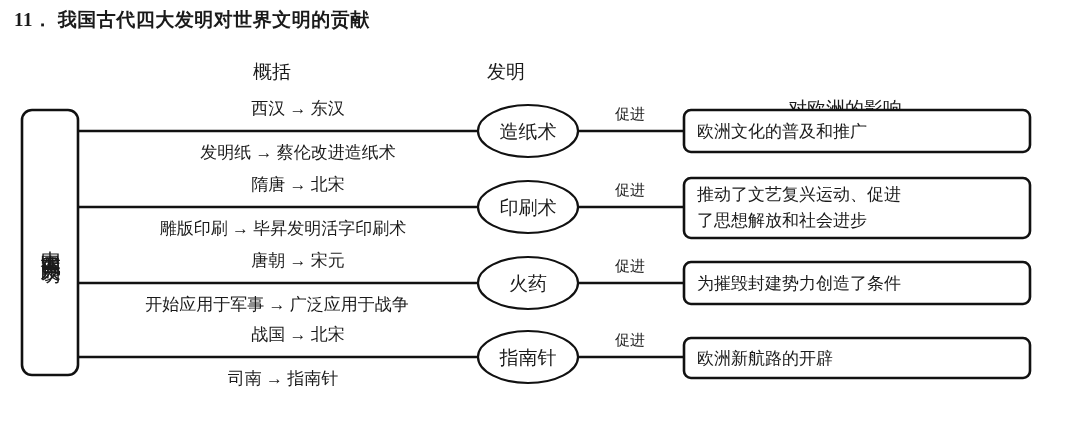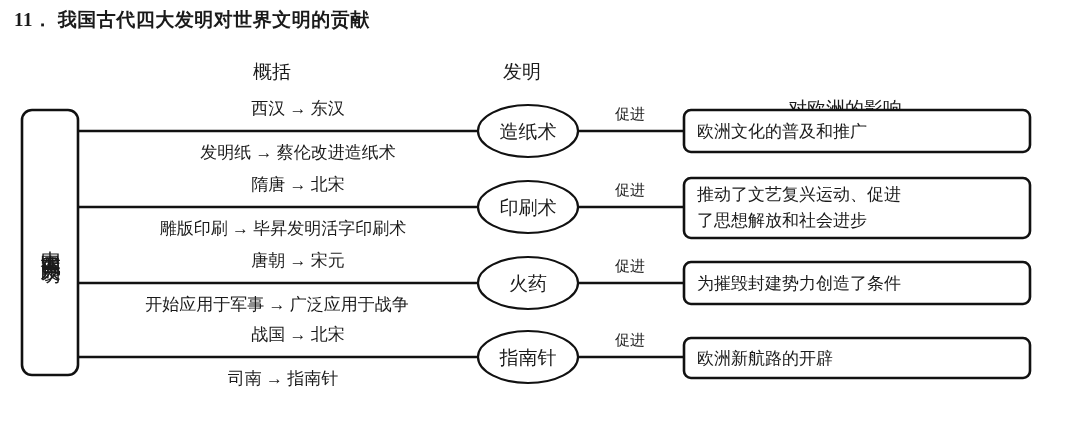--- a/index.html
+++ b/index.html
@@ -31,21 +31,21 @@
     white-space: nowrap;
   }
   .col-header {
     position: absolute;
     font-family: Liberation Sans, sans-serif;
     font-size: 19px;
     font-weight: 500;
     white-space: nowrap;
   }
   #hdr-gaikuo { left: 253px; top: 59px; }
-  #hdr-faming { left: 503px; top: 59px; }
+  #hdr-faming { left: 487px; top: 59px; }
   #hdr-yingxiang { left: 788px; top: 59px; margin-top: 37px; }
 
   svg#diagram {
     position: absolute;
     left: 0;
     top: 0;
     width: 1080px;
     height: 429px;
   }
   .stroke {

